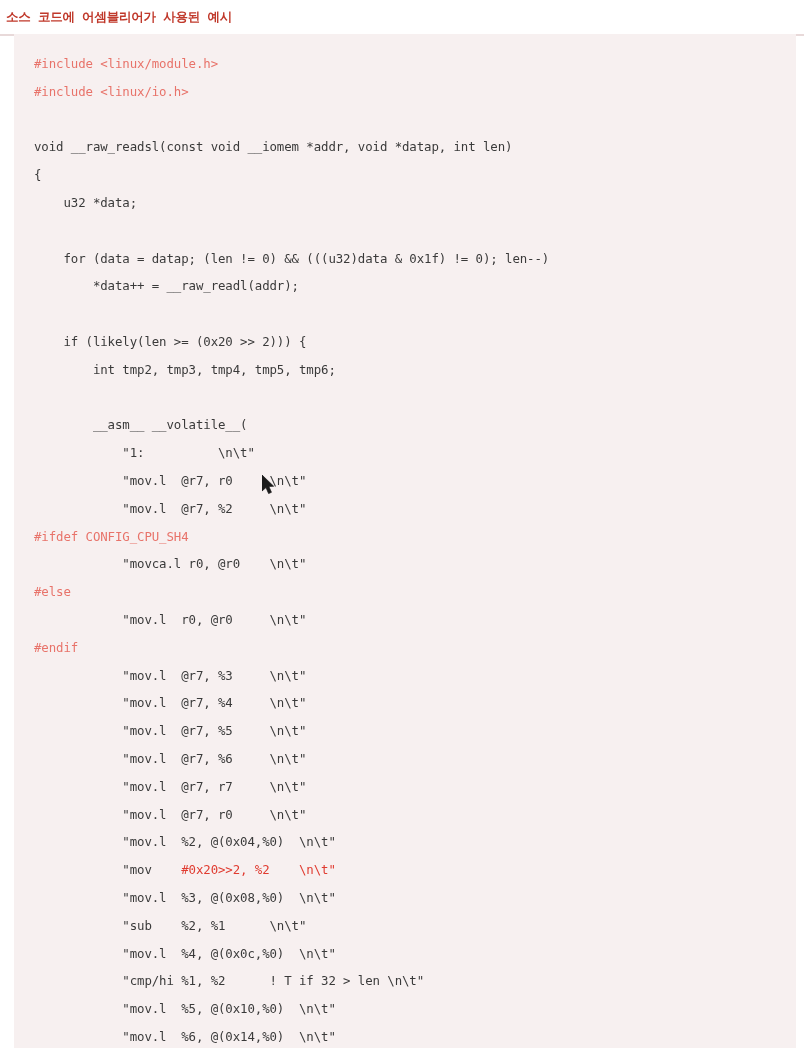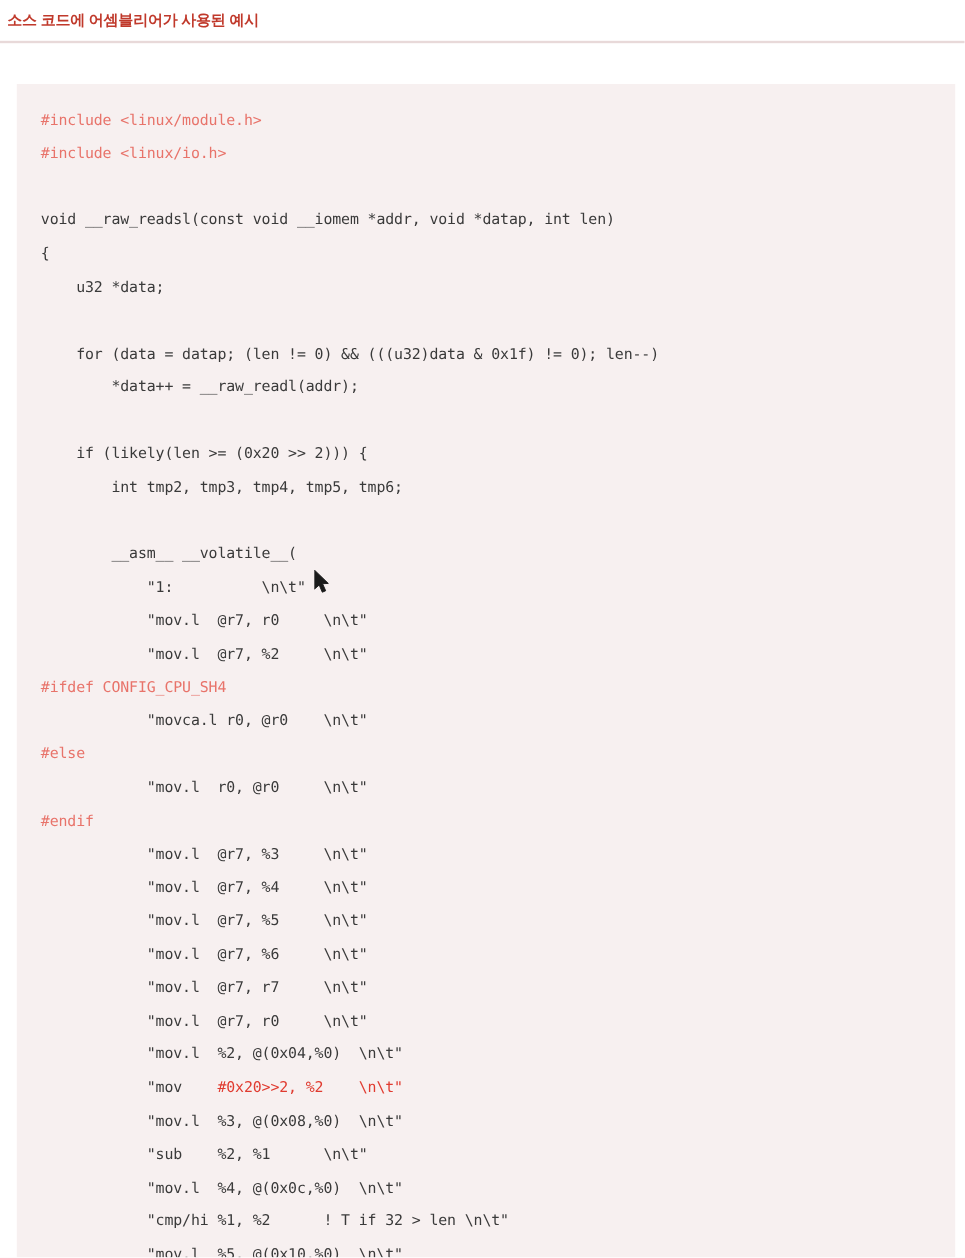--- a/index.html
+++ b/index.html
@@ -13,21 +13,21 @@
   }
   .page {
     position: relative;
     width: 804px;
     height: 1048px;
     overflow: hidden;
     background: #ffffff;
   }
   .heading {
     color: #c0392b;
-    font-family: Liberation Sans, sans-serif;
+    font-family: Liberation Mono, monospace;
     font-weight: bold;
     font-size: 12.5px;
     letter-spacing: -0.2px;
     padding: 9px 0 8px 6px;
     margin: 0;
   }
   .divider {
     height: 2px;
     background: #e8d9d9;
     width: 100%;
@@ -36,21 +36,20 @@
   .code-panel {
     position: absolute;
     left: 14px;
     top: 34px;
     right: 8px;
     bottom: 0;
     background: #f7f0f0;
     padding: 16px 10px 28px 20px;
     box-sizing: border-box;
     overflow: hidden;
-    margin-top: 36px;
   }
   pre.code {
     margin: 0;
     font-family: "DejaVu Sans Mono", monospace;
     font-size: 12.4px;
     line-height: 27.8px;
     color: #3a3a3a;
     white-space: pre;
     letter-spacing: -0.1px;
   }

